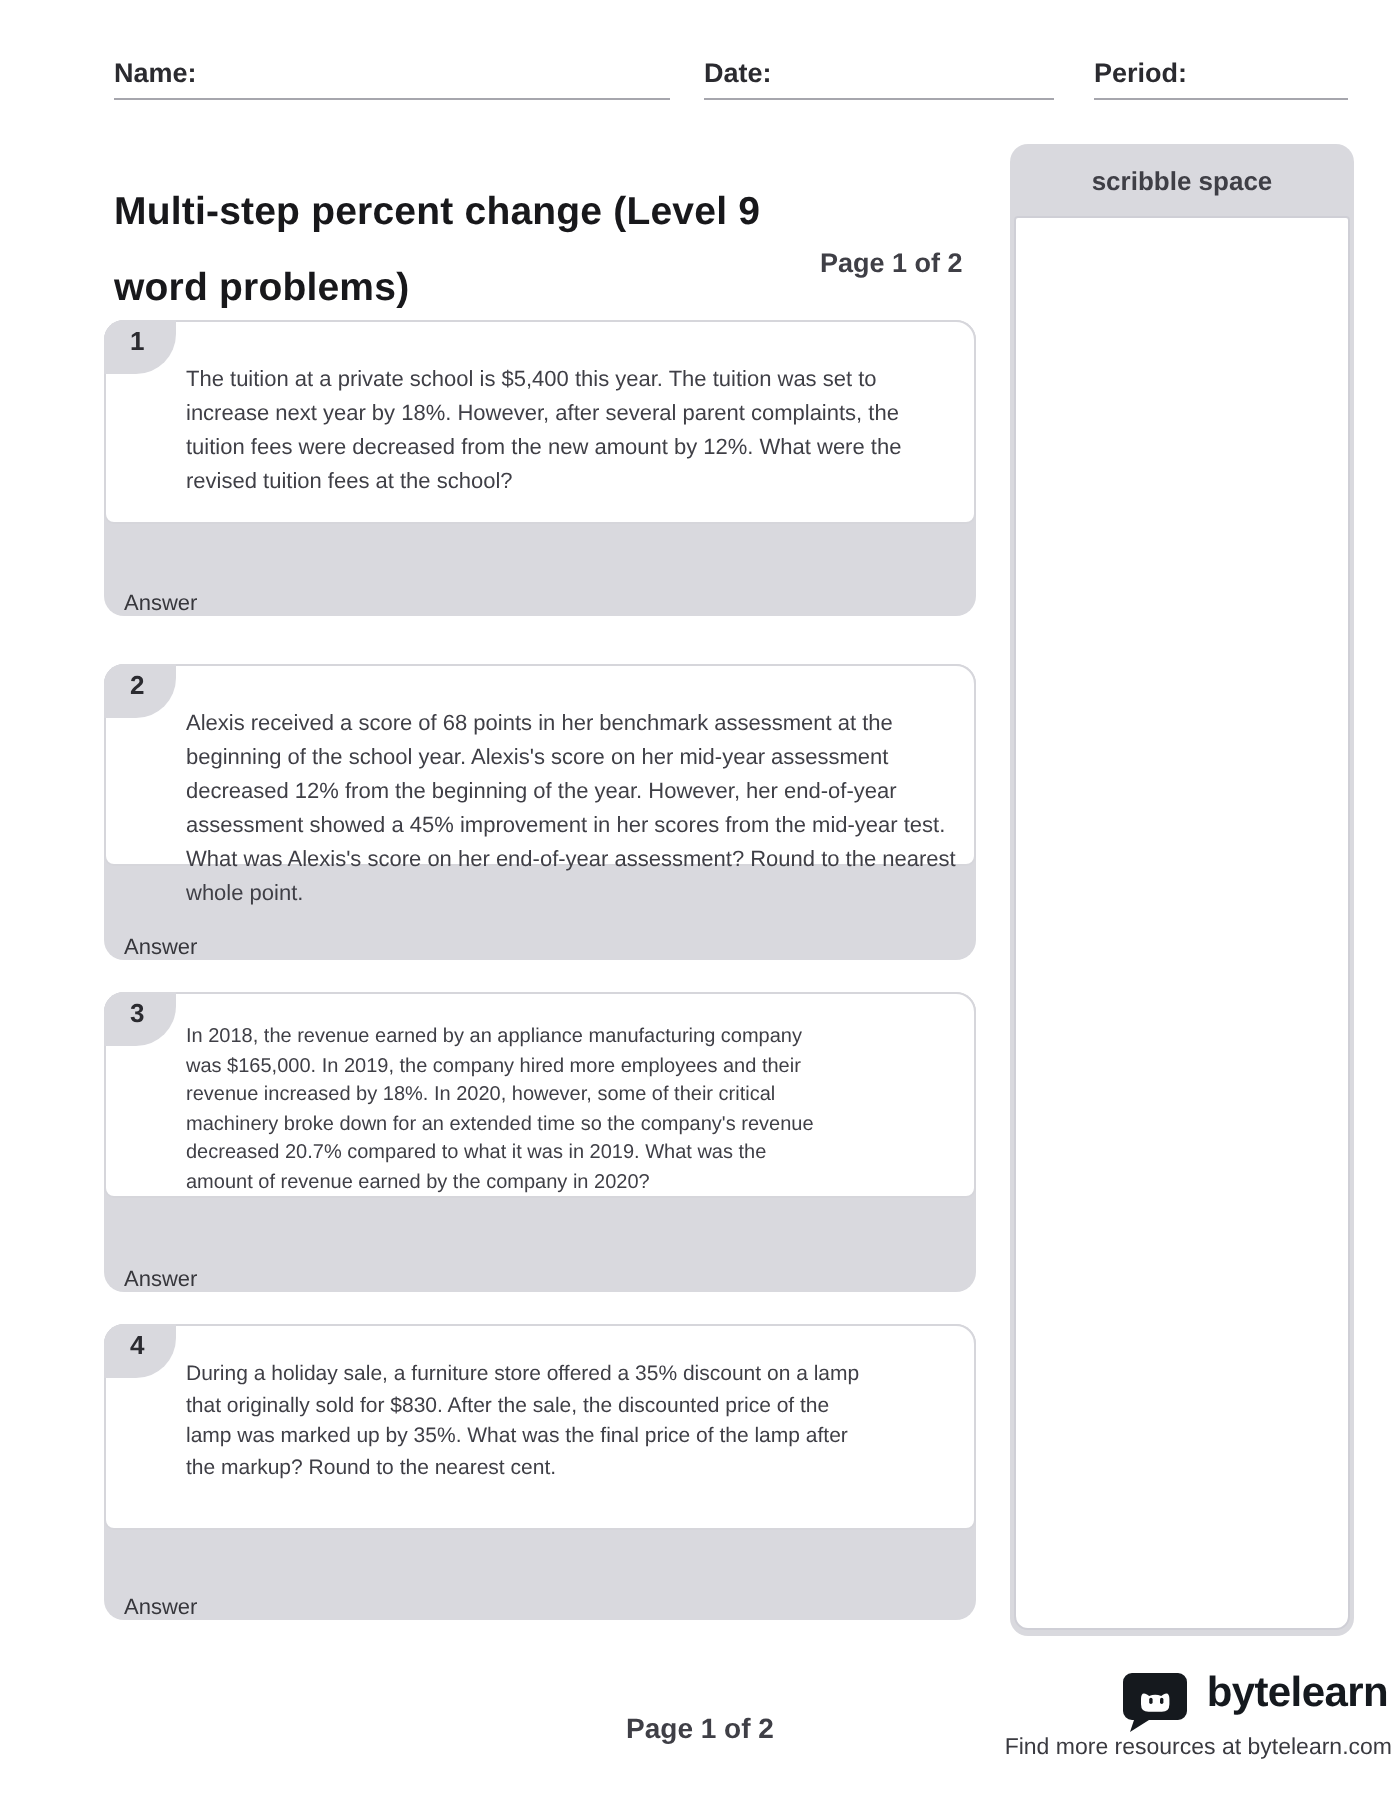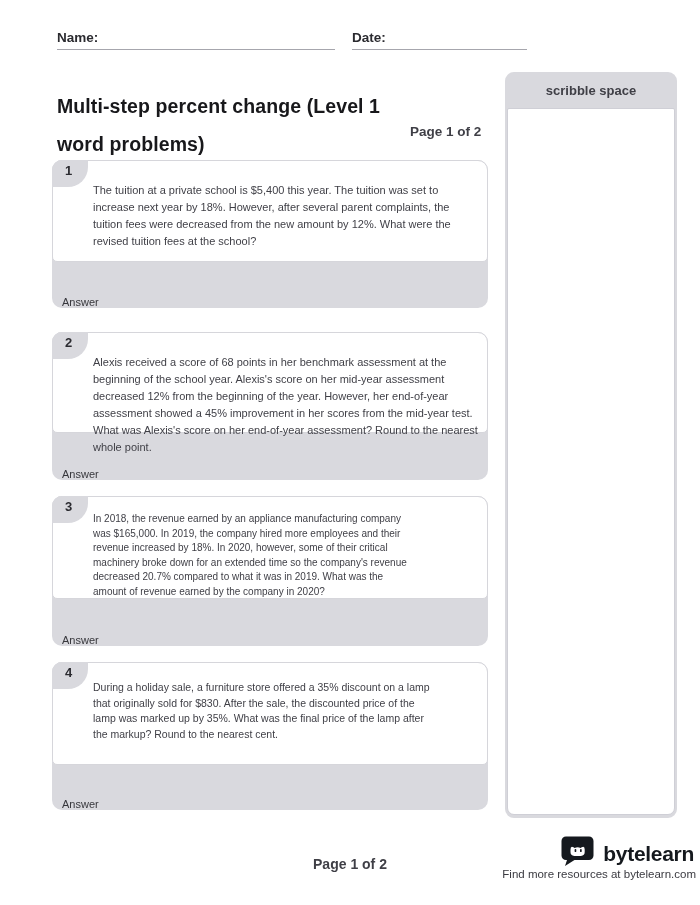--- a/index.html
+++ b/index.html
@@ -63,40 +63,43 @@
   .card1{top:160px;height:148px;} .card1 .qbox{height:102px;}
   .card2{top:332px;height:148px;} .card2 .qbox{height:101px;}
   .card3{top:496px;height:150px;} .card3 .qbox{height:103px;}
   .card4{top:662px;height:148px;} .card4 .qbox{height:103px;}
   
   .footer-page{
     position:absolute;left:0;width:700px;top:856px;text-align:center;
     font-size:14px;font-weight:bold;color:#3f3f46;
   }
   .brand{
-    position:absolute;right:6px;top:835px;display:flex;align-items:center;gap:8px;
+    position:absolute;right:6px;top:835px;display:flex;gap:8px;
   }
   .brand-name{font-size:21px;font-weight:600;color:#15191e;letter-spacing:-.3px;}
   .tagline{
     position:absolute;right:4px;top:868px;font-size:11.5px;color:#3a3a40;
   }
 </style>
 </head>
 <body>
 
 <div class="page">
 
   <div class="field field-name">
     <span class="lbl">Name:</span>
   </div>
   <div class="field field-date">
     <span class="lbl">Date:</span>
   </div>
+  <div class="field field-period">
+    <span class="lbl">Period:</span>
+  </div>
 
-  <h1 class="title">Multi-step percent change (Level 1 word problems)</h1>
+  <h1 class="title">Multi-step percent change (Level 9 word problems)</h1>
   <div class="title-page">Page 1 of 2</div>
 
   <aside class="scribble">
     <div class="scribble-head">scribble space</div>
     <div class="scribble-body"></div>
   </aside>
 
   <section class="card card1 q1">
     <div class="qbox">
       <div class="qtab">

